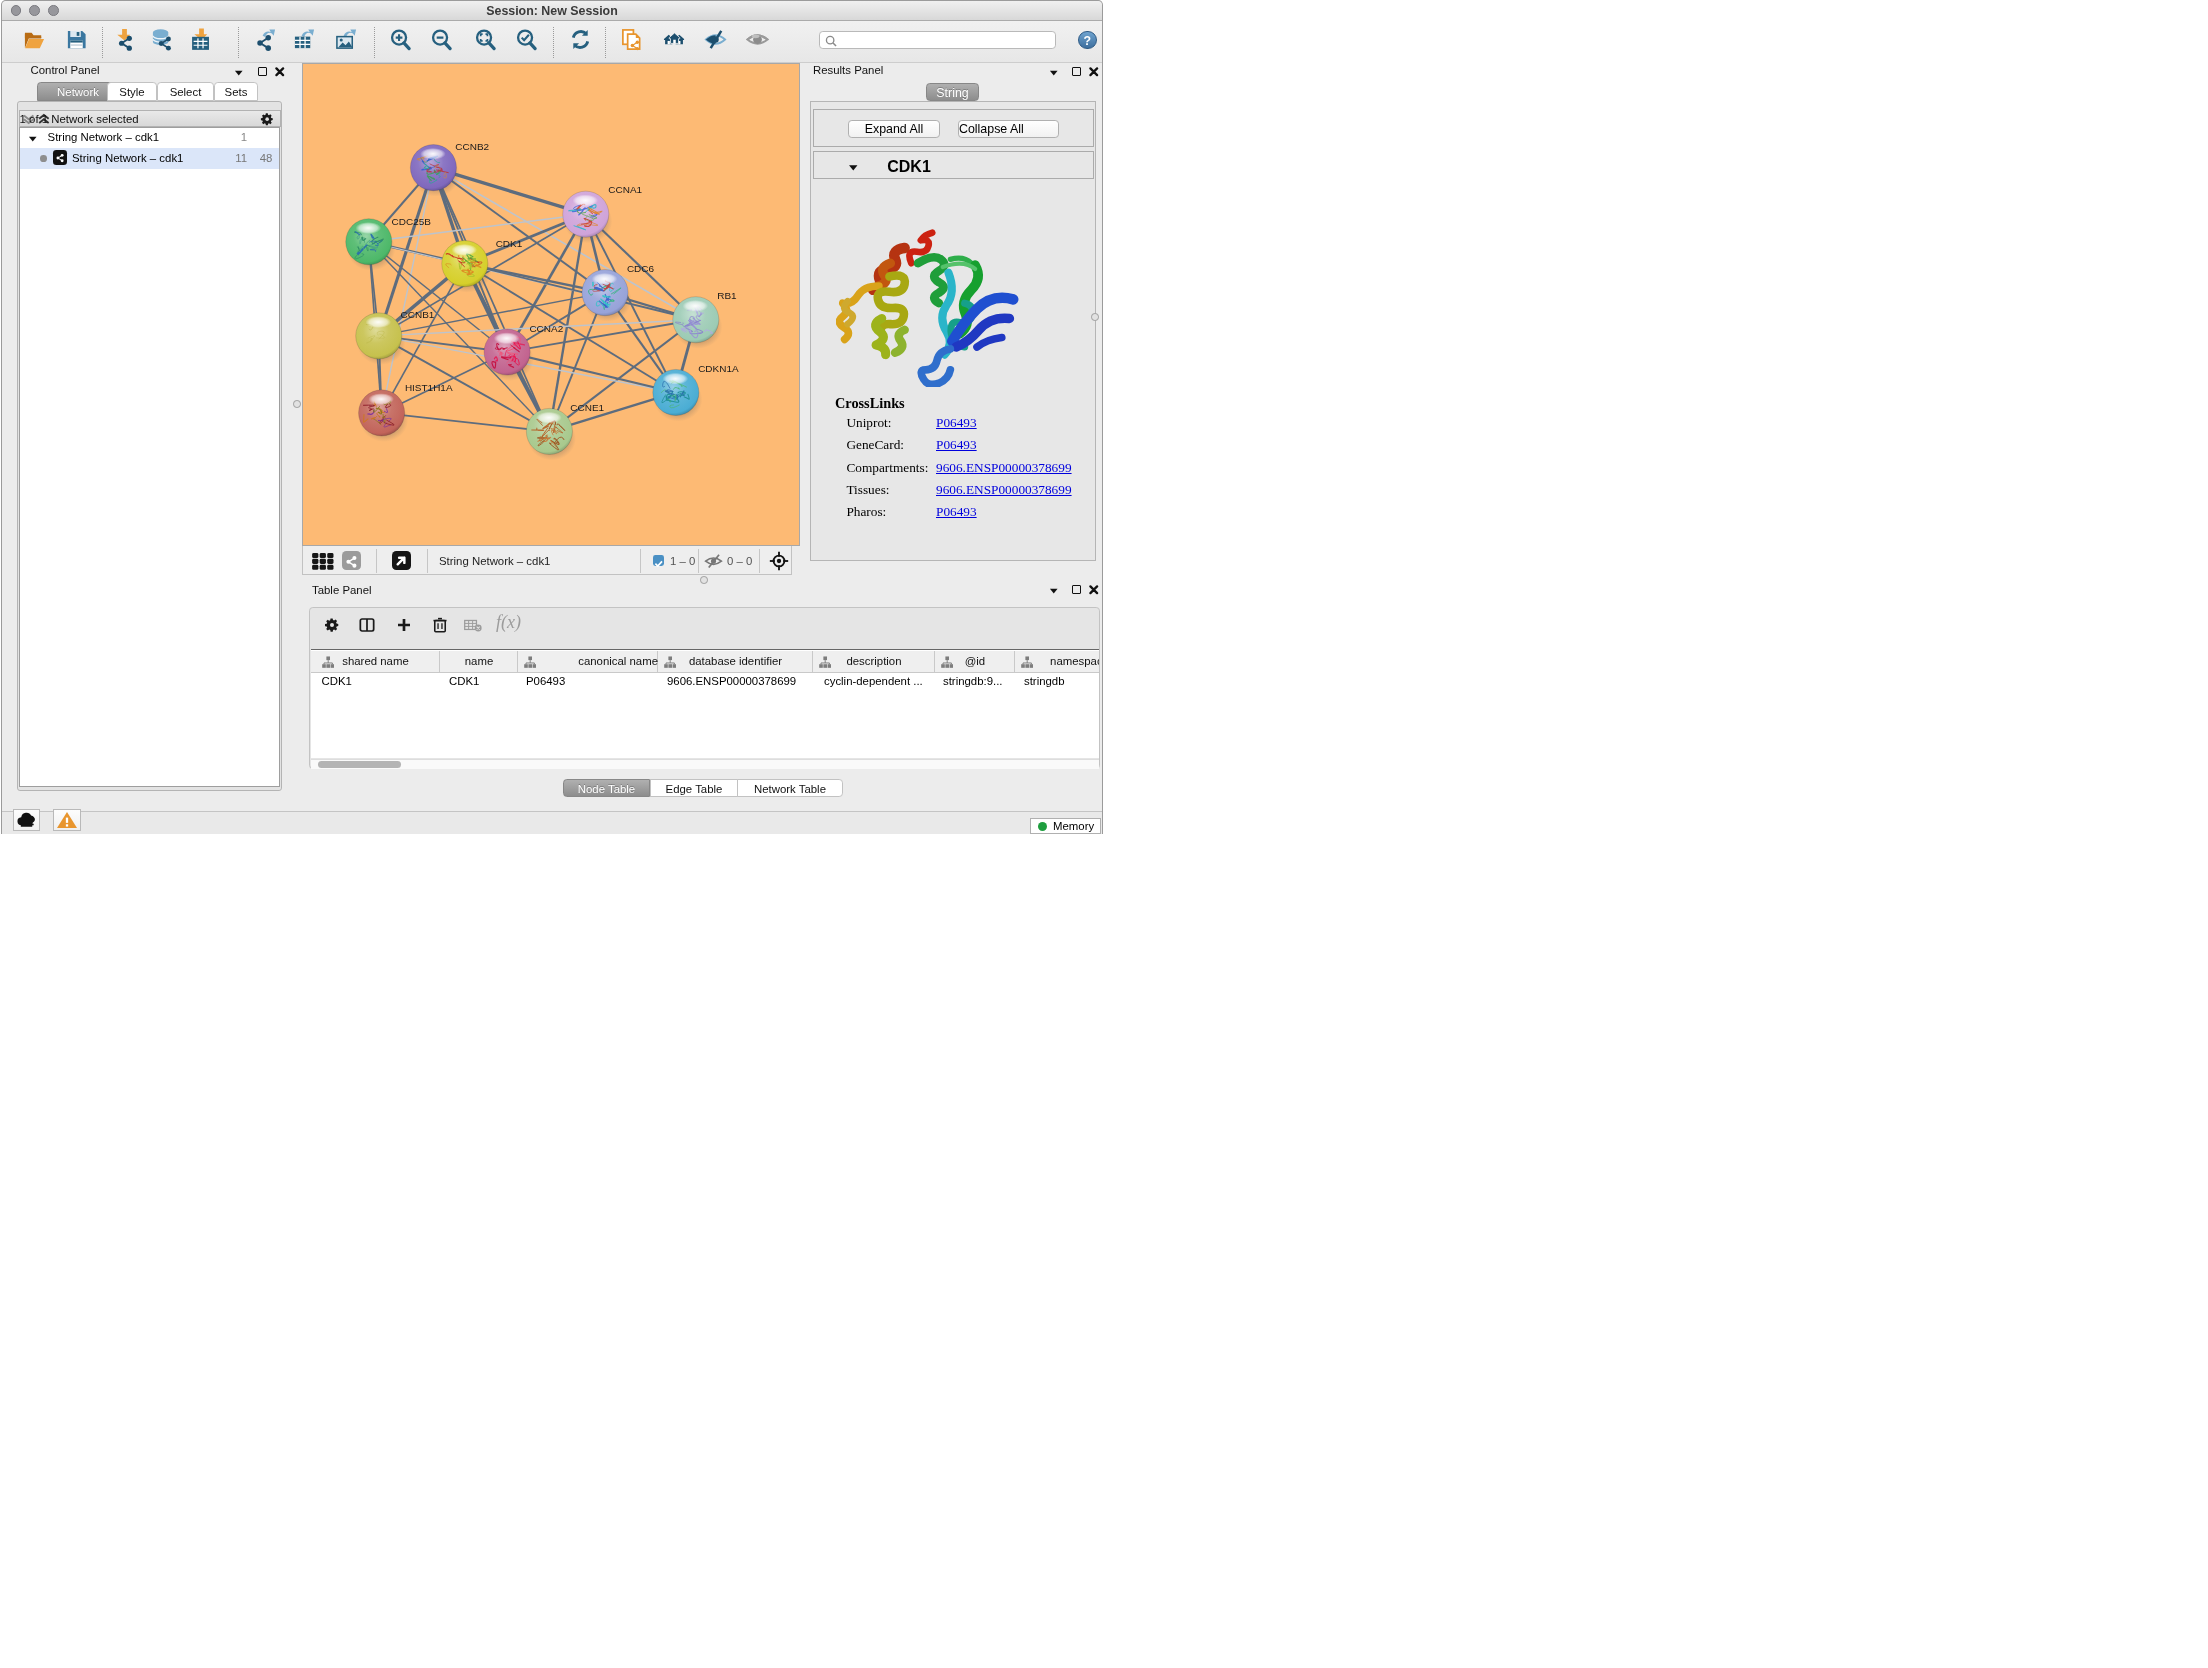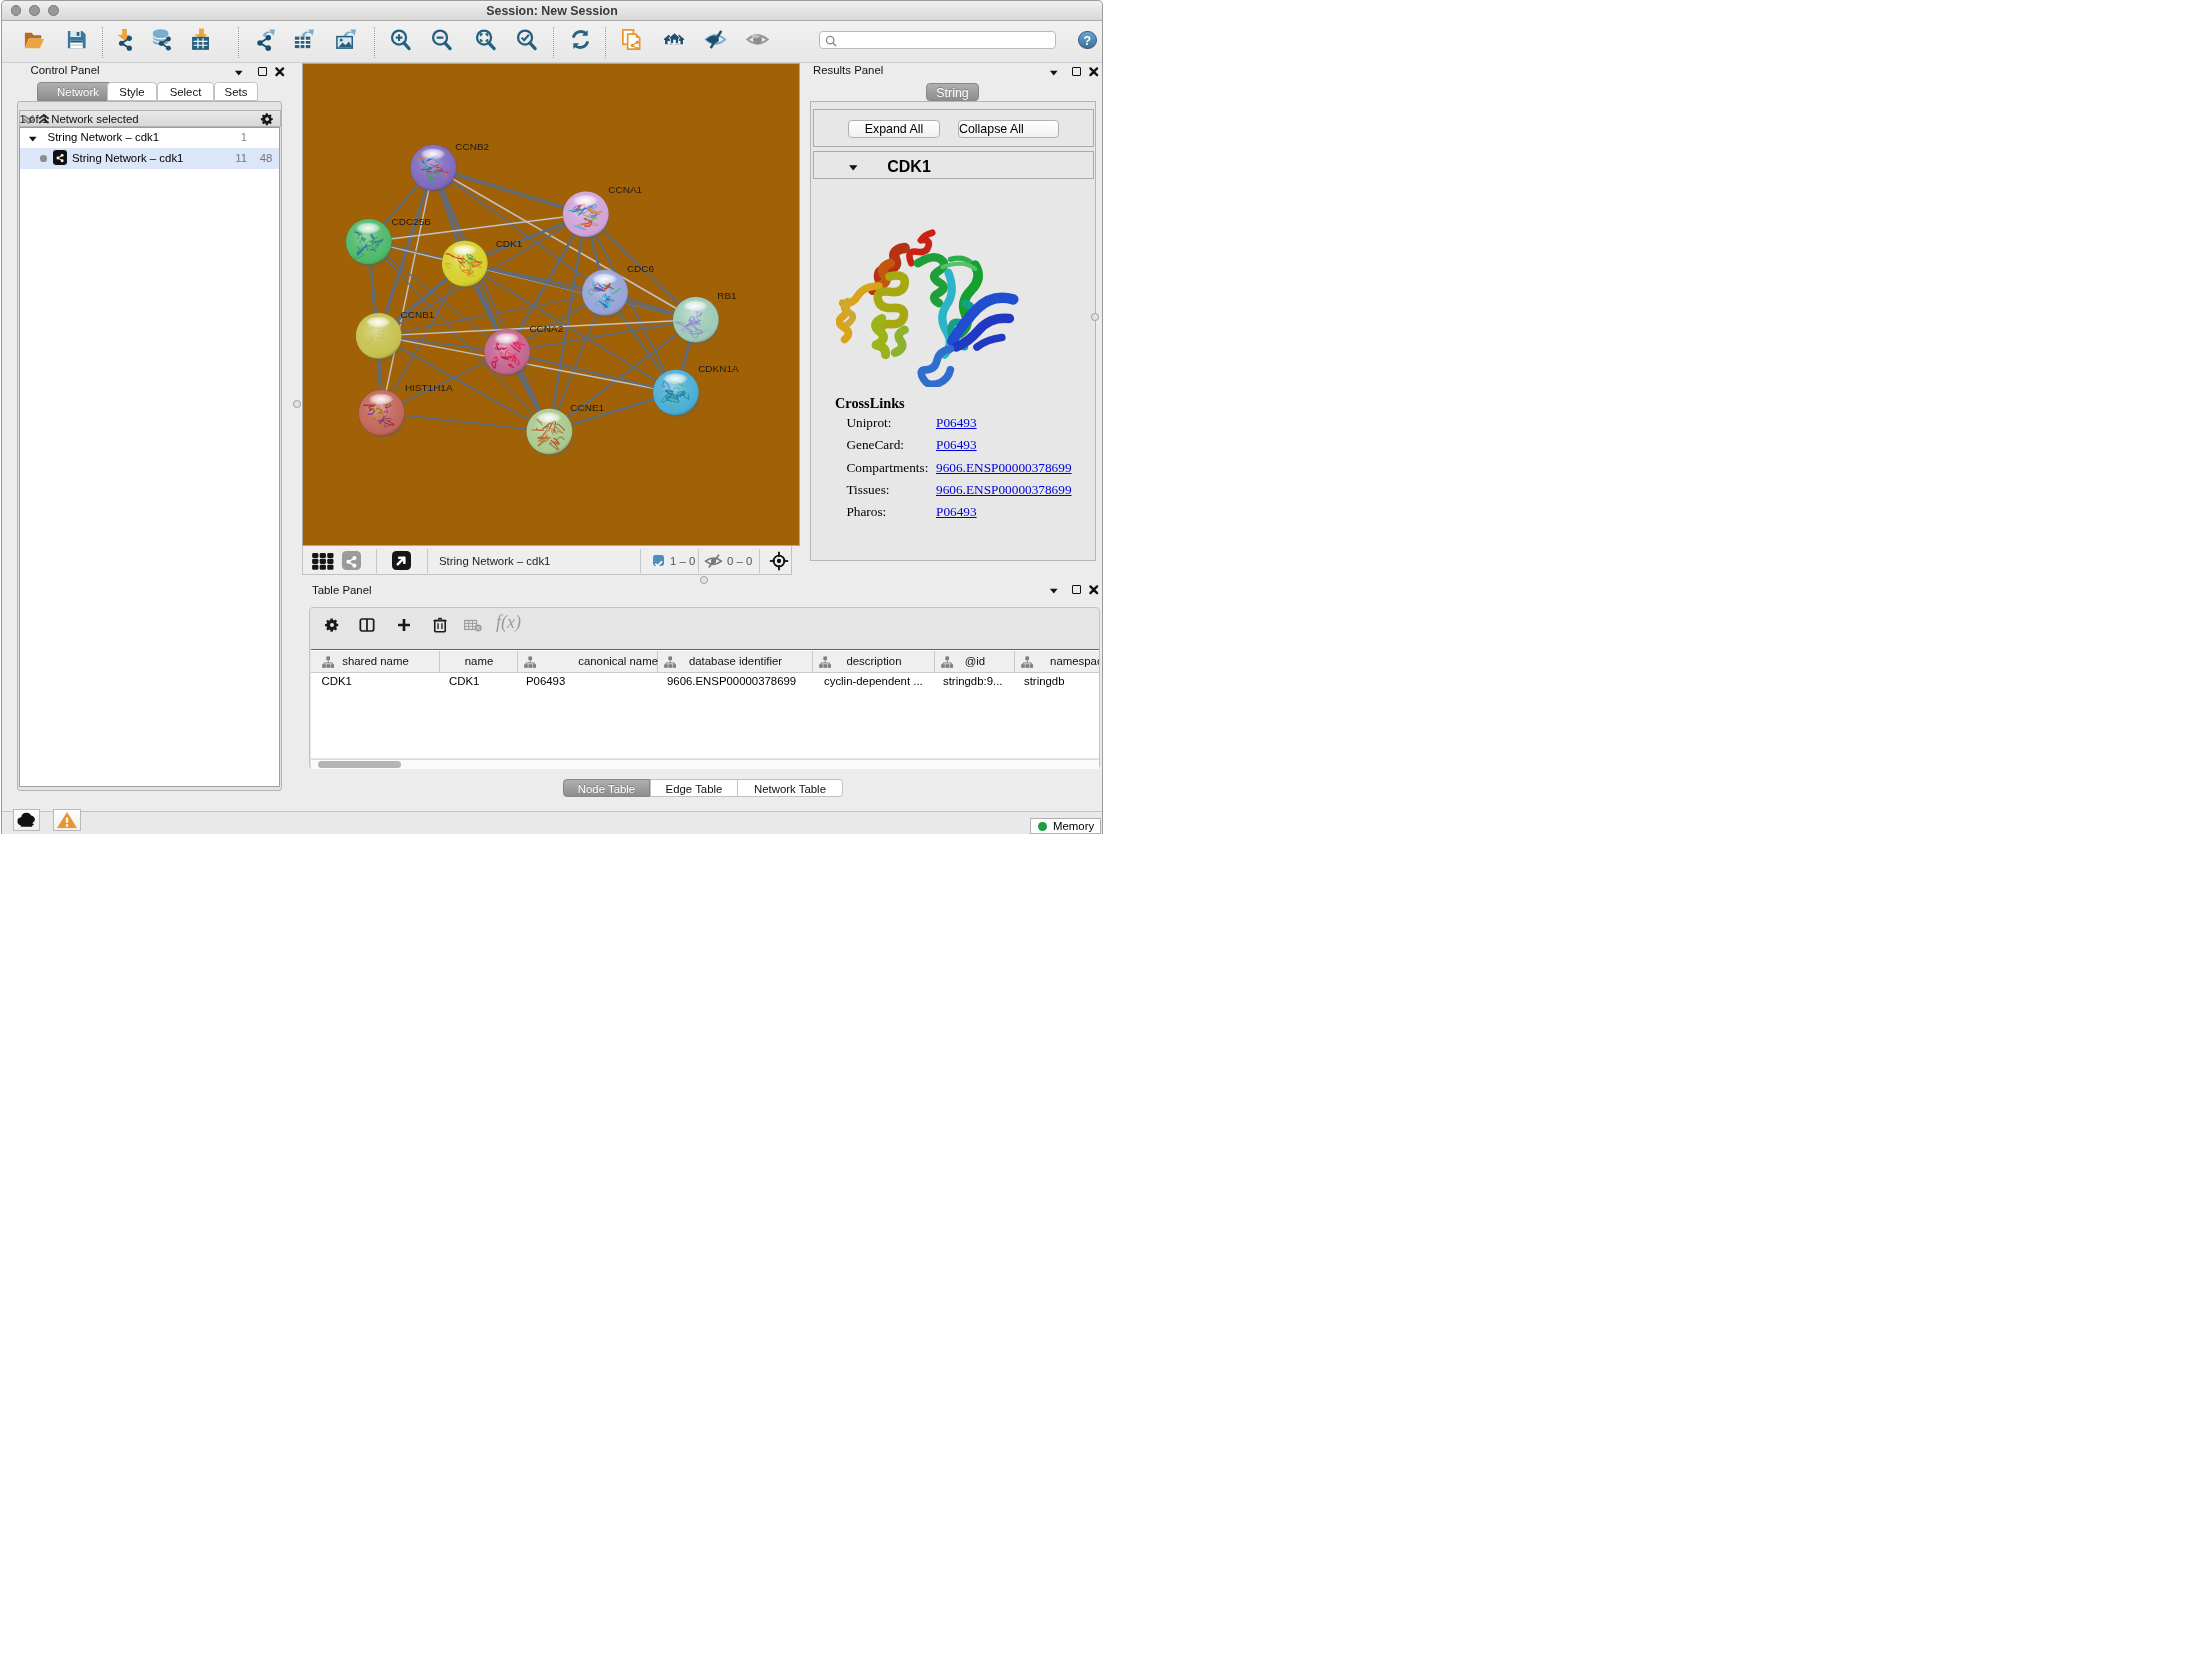--- a/index.html
+++ b/index.html
@@ -232,21 +232,21 @@
             <g transform="translate(3,3) scale(0.75)" stroke="#fff" stroke-width="2.2">
               <line x1="7" y1="14" x2="16.5" y2="8"></line>
               <line x1="7" y1="14" x2="16.5" y2="20"></line>
             </g>
           </svg></div>
         <span style="position:absolute;left:52px;top:3.8px">String Network – cdk1</span>
         <span style="position:absolute;right:32px;top:3.8px;color:#777">11</span>
         <span style="position:absolute;right:6.7px;top:3.8px;color:#777">48</span>
       </div>
     </div>
-    <div class="abs" style="left:300px;top:62px;width:498px;height:483px;background:#a16207;border:1px solid #a8a8a8">
+    <div class="abs" style="left:300px;top:62px;width:498px;height:483px;background:#fdba74;border:1px solid #a8a8a8">
       <svg width="489" height="482" viewBox="0 0 1028 1014" style="position:absolute;left:0;top:0" font-family="'Liberation Sans',sans-serif">
         <defs>
           <radialGradient id="gloss" cx="50%" cy="50%" r="50%">
             <stop offset="0%" stop-color="#fff" stop-opacity="0.95"></stop>
             <stop offset="70%" stop-color="#fff" stop-opacity="0.55"></stop>
             <stop offset="100%" stop-color="#fff" stop-opacity="0"></stop>
           </radialGradient>
           <radialGradient id="shad" cx="50%" cy="50%" r="50%">
             <stop offset="0%" stop-color="#444" stop-opacity="0.5"></stop>
             <stop offset="70%" stop-color="#555" stop-opacity="0.25"></stop>

